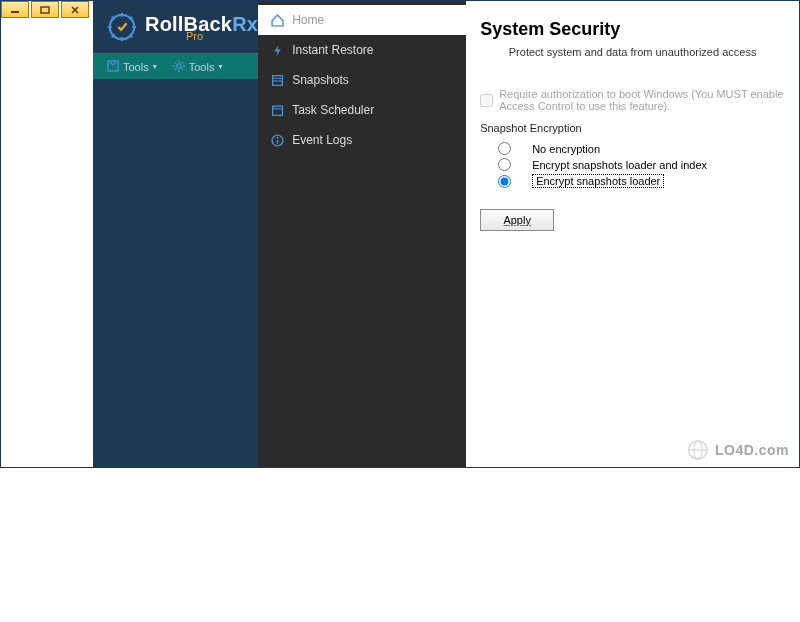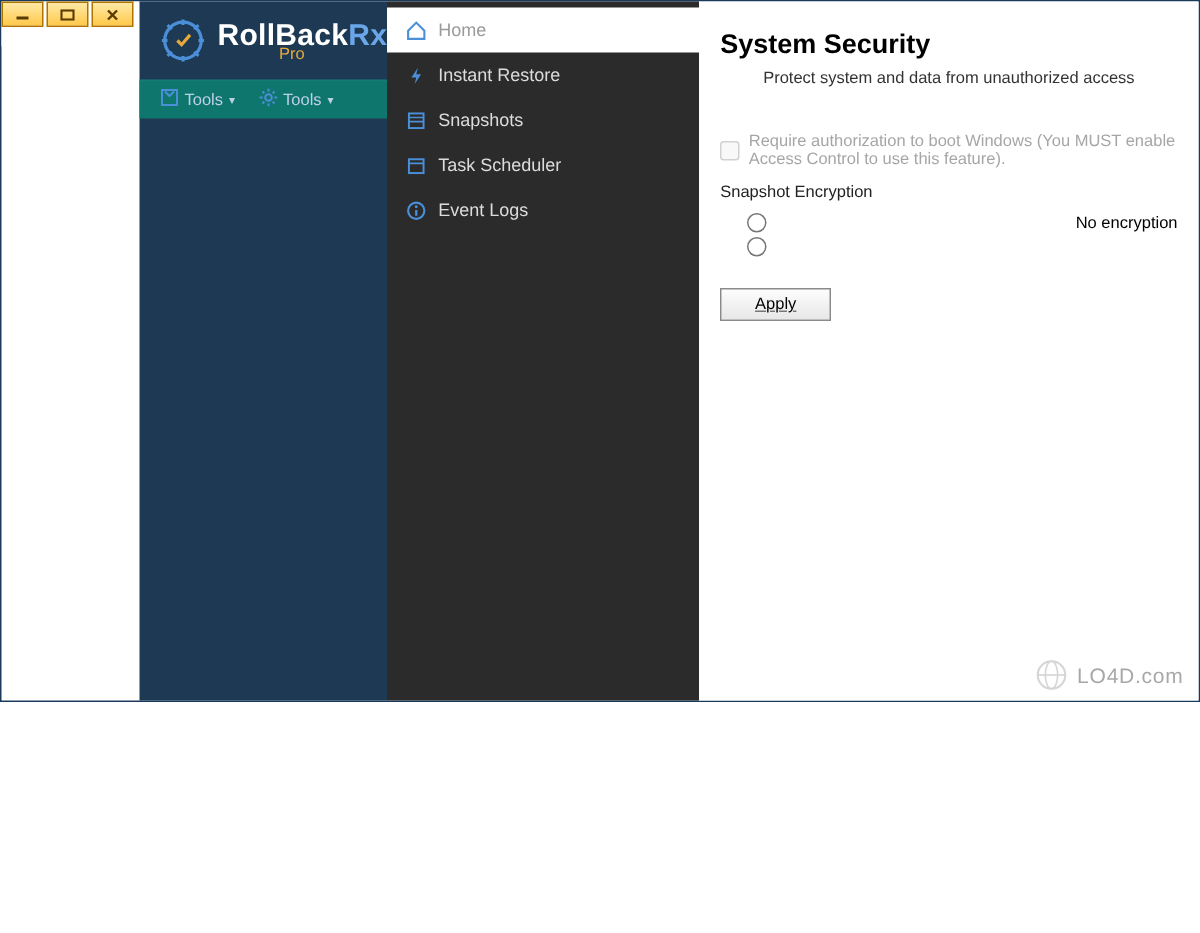--- a/index.html
+++ b/index.html
@@ -34,28 +34,28 @@
   .sidebar-item .nav-icon { width: 14px; height: 14px; display:flex; align-items:center; justify-content:center; }
 
   
   .content { flex: 1; background: #fff; padding: 18px 14px; overflow: auto; }
   .content h1 { font-size: 18px; font-weight: 700; margin-bottom: 6px; }
   .content .subtitle { font-size: 11px; color: #333; margin-bottom: 30px; text-align: center; }
   .fieldset { margin-bottom: 10px; }
   .disabled-row { color: #a6a6a6; display: flex; align-items: center; gap: 6px; font-size: 11px; }
   .disabled-row input { accent-color: #bbb; }
   .section-label { font-size: 11px; margin-bottom: 8px; color: #222; }
-  .radio-row { display: flex; align-items: center; gap: 21px; font-size: 11px; margin: 3px 0 3px 18px; justify-content: space-between; }
+  .radio-row { display: flex; align-items: center; gap: 21px; font-size: 11px; margin: 3px 0 3px 18px; }
   .radio-row input { margin: 0; }
   .radio-label.focused { border: 1px dotted #000; padding: 0 3px; }
   .apply-btn { margin-top: 18px; width: 74px; height: 22px; font-size: 11px; background: linear-gradient(#fdfdfd,#e7e7e7); border: 1px solid #8a8a8a; cursor: pointer; }
   .apply-btn span { text-decoration: underline; text-decoration-color: rgba(0,0,0,.5); }
 
   
-  .watermark { position: absolute; right: 10px; bottom: 6px; display: flex; align-items: center; gap: 6px; color: rgba(80,80,80,.5); font-size: 14px; font-weight: 400; letter-spacing: .5px; }
+  .watermark { position: absolute; right: 10px; bottom: 6px; display: flex; align-items: center; gap: 6px; color: rgba(80,80,80,.5); font-size: 14px; font-weight: 700; letter-spacing: .5px; }
   .watermark .globe { width: 22px; height: 22px; opacity: .35; }
 </style>
 </head>
 <body>
 
 <div class="window">
 
   <div class="titlebar">
     <div class="controls">
       <button aria-label="minimize">
@@ -198,20 +198,25 @@
       </div>
 
       <div class="section-label">Snapshot Encryption</div>
 
       <label class="radio-row">
         <input type="radio" name="enc" style="">
         <span class="radio-label">No encryption</span>
       </label>
       <label class="radio-row">
         <input type="radio" name="enc" style="">
+        <span class="radio-label">Encrypt snapshots loader and index</span>
+      </label>
+      <label class="radio-row">
+        <input type="radio" name="enc" checked="" style="">
+        <span class="radio-label focused">Encrypt snapshots loader</span>
       </label>
 
       <button class="apply-btn"><span>Apply</span></button>
     </main>
   </div>
 
   <div class="watermark">
     <span class="globe">
       <svg viewBox="0 0 24 24" width="22" height="22">
           <circle cx="12" cy="12" r="10" fill="none" stroke="#888" stroke-width="1.5"></circle>

